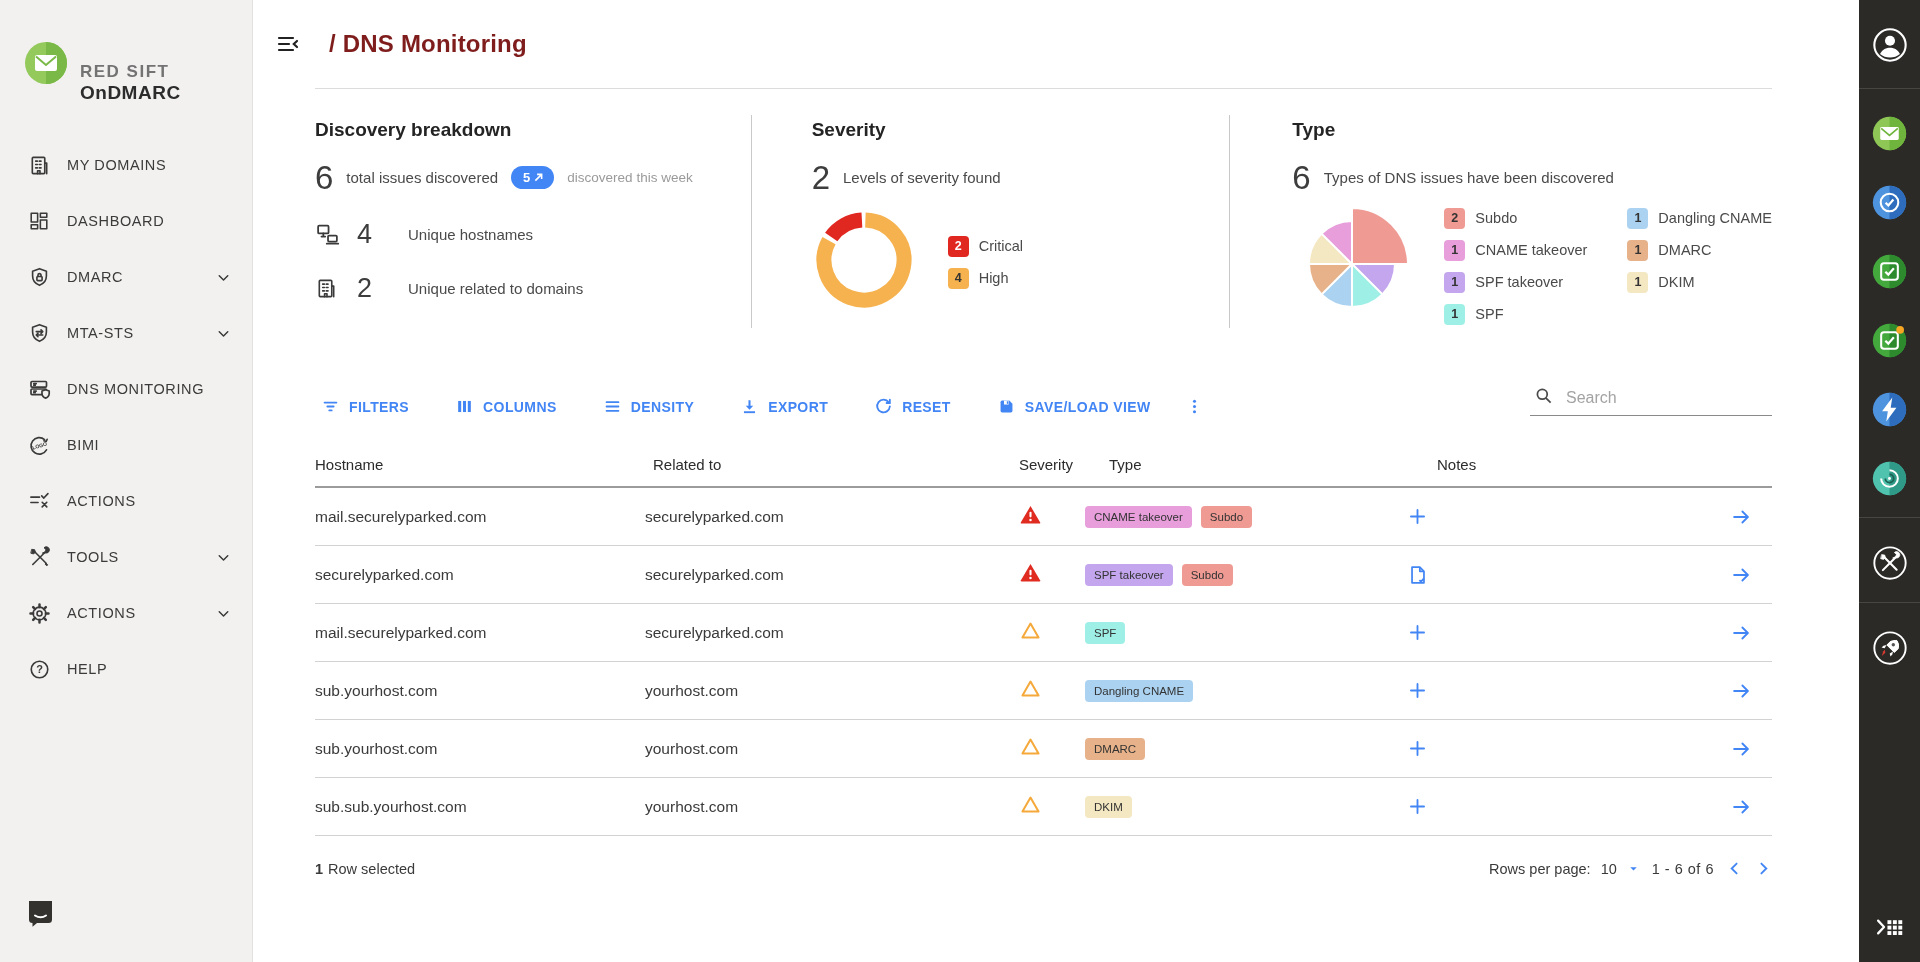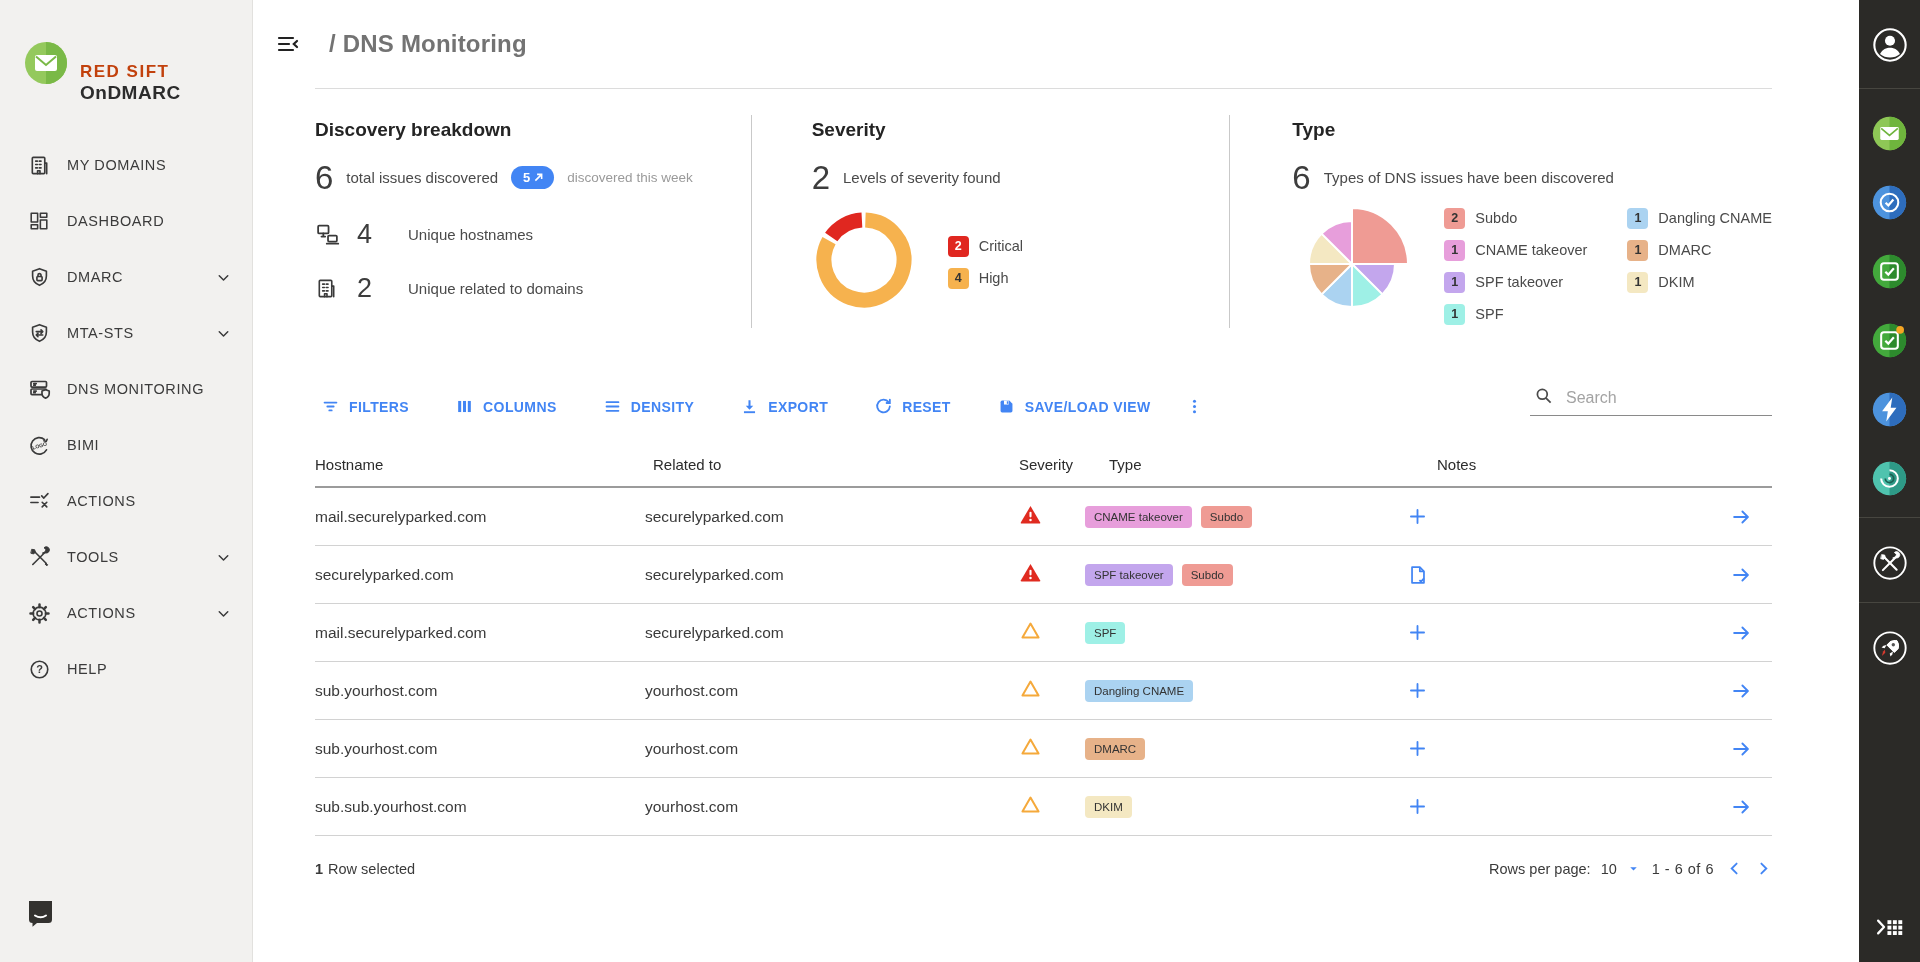--- a/index.html
+++ b/index.html
@@ -11,34 +11,34 @@
   }
   .app { display:flex; width:100%; height:100%; }
 
   
   .sidebar {
     width:253px; flex-shrink:0; background:#f2f1ef;
     border-right:1px solid #e2e1de; position:relative;
   }
   .logo { display:flex; align-items:center; gap:12px; padding:22px 0 0 24px; }
   .logo-mark { width:44px; height:44px; flex-shrink:0; }
-  .brand-top { color:#c2410c; font-size:17px; font-weight:700; letter-spacing:1.5px; line-height:1.15;margin-top:40px; }
+  .brand-top { color:#737373; font-size:17px; font-weight:700; letter-spacing:1.5px; line-height:1.15;margin-top:40px; }
   .brand-bottom { color:#2c2c2c; font-size:19px; font-weight:600; letter-spacing:0.5px; line-height:1.15; }
   .nav { margin-top:34px;text-align:center; }
   .nav-item { display:flex; align-items:center; height:56px; padding:0 20px 0 28px; cursor:pointer; }
   .nav-icon { width:26px; height:24px; margin-right:13px; display:flex; align-items:center; }
   .nav-label { font-size:14.5px; font-weight:500; letter-spacing:0.6px; color:#3b3b3b; }
   .nav-chev { margin-left:auto; display:flex; }
   .chat-fab { position:absolute; left:25px; bottom:30px; cursor:pointer; }
 
   
   .main { flex:1; min-width:0; display:flex; flex-direction:column; }
   .topbar { display:flex; align-items:center; height:88px; padding-left:22px; gap:28px; }
   .collapse-btn { display:flex; cursor:pointer; }
-  .page-title { font-size:24px; font-weight:700; color:#737373; letter-spacing:0.2px; }
+  .page-title { font-size:24px; font-weight:700; color:#7f1d1d; letter-spacing:0.2px; }
   .hrule { border-bottom:1px solid #dcdcdc; margin:0 87px 0 62px; }
 
   
   .summary { display:flex; margin:0 87px 0 62px; padding:26px 0 18px; }
   .vdiv { width:1px; background:#c9c9c9; align-self:stretch; }
   .panel-discovery { width:470px; padding-right:30px; }
   .panel-severity  { width:513px; padding-left:60px; }
   .panel-type      { flex:1; padding-left:62px; }
   .panel-title { font-size:19px; font-weight:700; color:#242424; margin:4px 0 20px; }
   .count-line { display:flex; align-items:center; gap:13px; }

